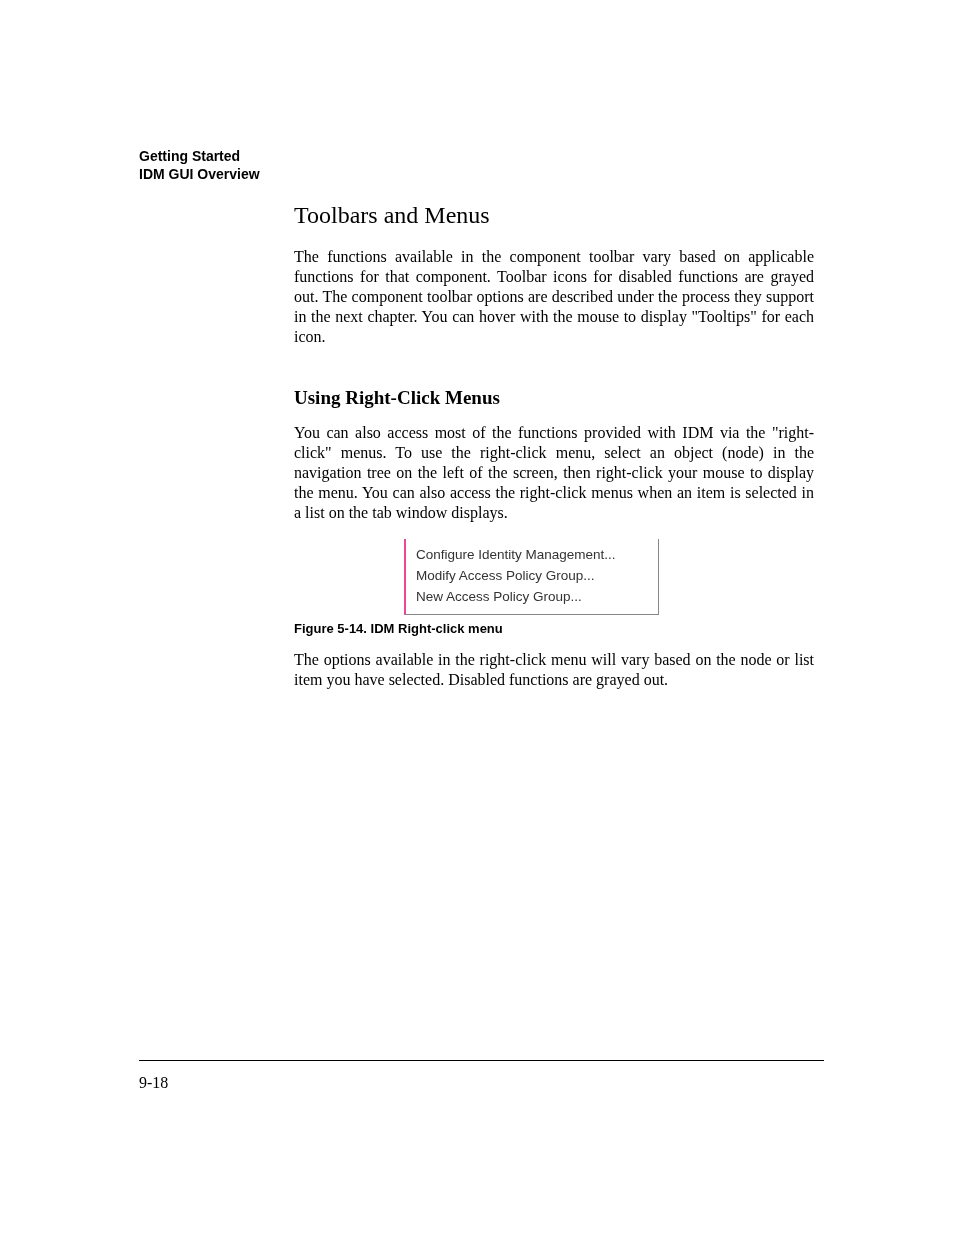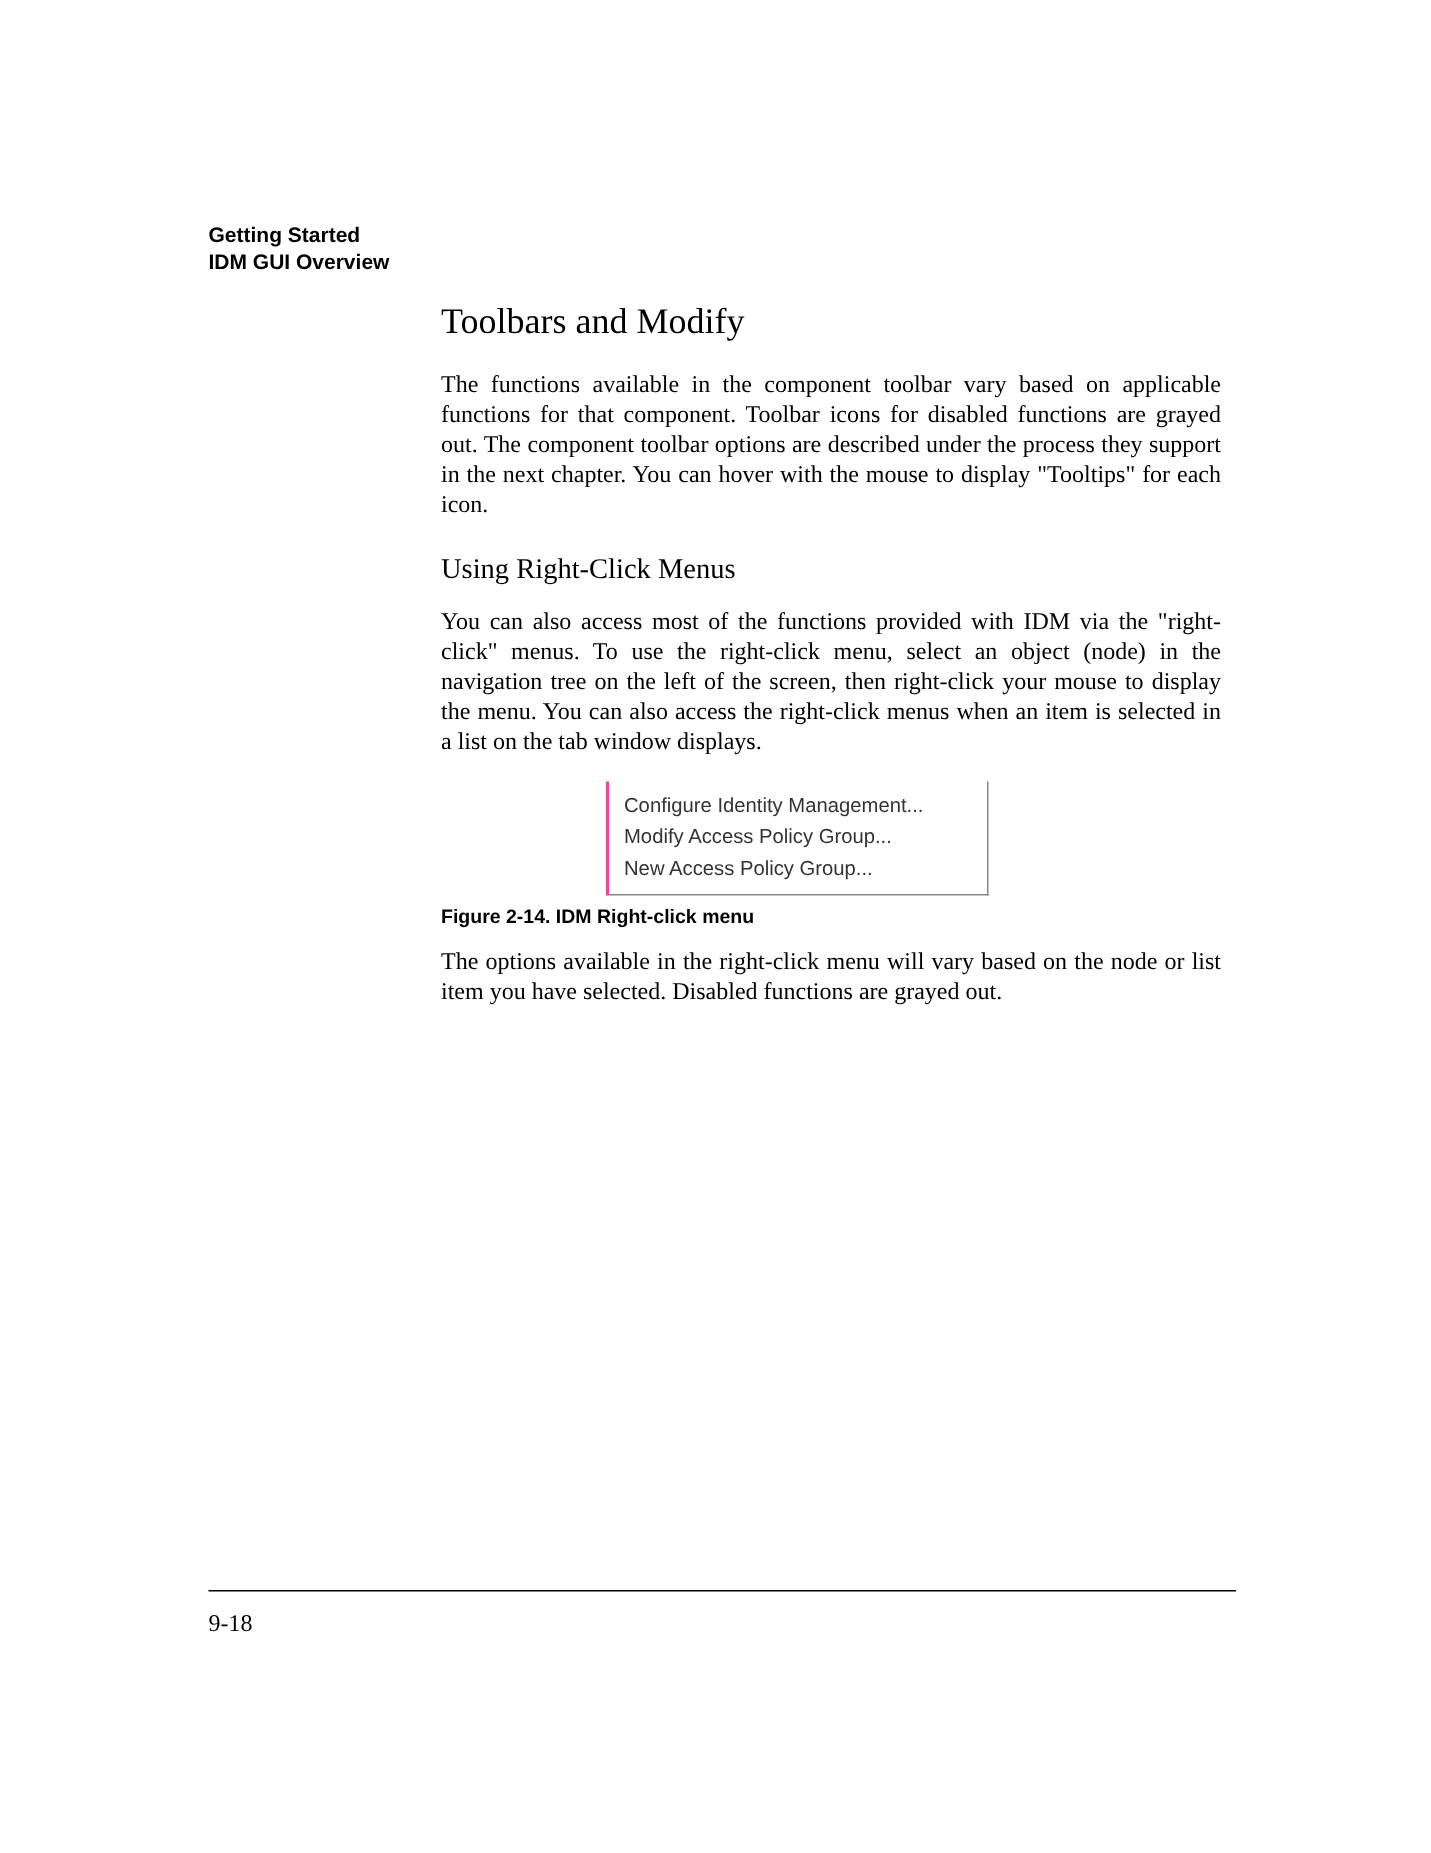--- a/index.html
+++ b/index.html
@@ -41,22 +41,22 @@
   }
   .p {
     font-size: 16px;
     line-height: 1.25;
     margin: 0 0 16px 0;
     text-align: justify;
   }
   .h3 {
     font-family: Georgia, "Times New Roman", serif;
     font-size: 19px;
-    font-weight: normal;
-    margin: 22px 0 14px 0;
+    font-weight: bold;
+    margin: 40px 0 14px 0;
   }
   .figure-wrap {
     margin: 12px 0 6px 0;
   }
   .context-menu {
     margin-left: 110px;
     width: 255px;
     border-left: 2px solid #ec4899;
     border-right: 1px solid #888;
     border-bottom: 1px solid #888;
@@ -97,38 +97,38 @@
 
 <div class="page">
 
   <div class="header">
     <div>Getting Started</div>
     <div>IDM GUI Overview</div>
   </div>
 
   <div class="content">
 
-    <h2 class="h2">Toolbars and Modify</h2>
+    <h2 class="h2">Toolbars and Menus</h2>
 
 
     <p class="p">The functions available in the component toolbar vary based on applicable functions for that component. Toolbar icons for disabled functions are grayed out. The component toolbar options are described under the process they support in the next chapter. You can hover with the mouse to display "Tooltips" for each icon.</p>
 
     <h3 class="h3">Using Right-Click Menus</h3>
 
     <p class="p">You can also access most of the functions provided with IDM via the "right-click" menus. To use the right-click menu, select an object (node) in the navigation tree on the left of the screen, then right-click your mouse to display the menu. You can also access the right-click menus when an item is selected in a list on the tab window displays.</p>
 
     <div class="figure-wrap">
       <div class="context-menu">
         <div class="item">Configure Identity Management...</div>
         <div class="item">Modify Access Policy Group...</div>
         <div class="item">New Access Policy Group...</div>
       </div>
     </div>
 
-    <div class="figure-caption">Figure 2-14. IDM Right-click menu</div>
+    <div class="figure-caption">Figure 5-14. IDM Right-click menu</div>
 
     <p class="p">The options available in the right-click menu will vary based on the node or list item you have selected. Disabled functions are grayed out.</p>
 
   </div>
 
   <div class="footer-rule"></div>
   <div class="page-number">9-18</div>
 
 </div>
 

